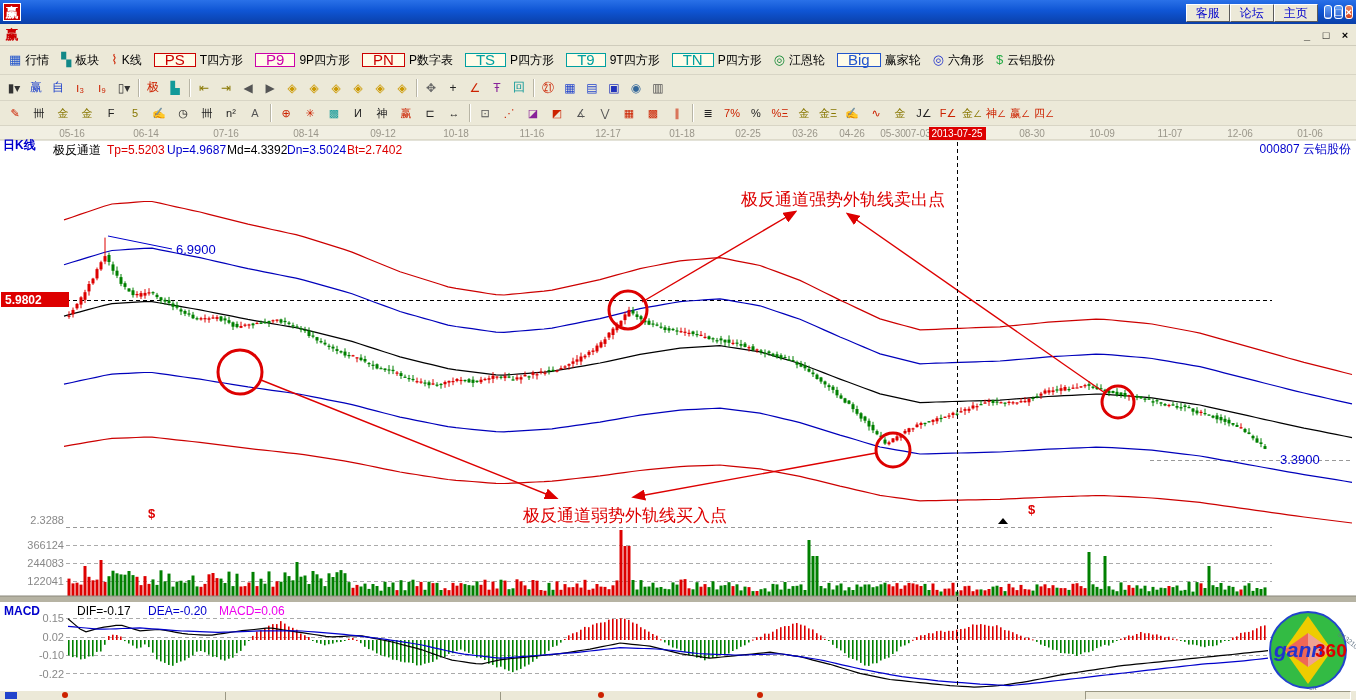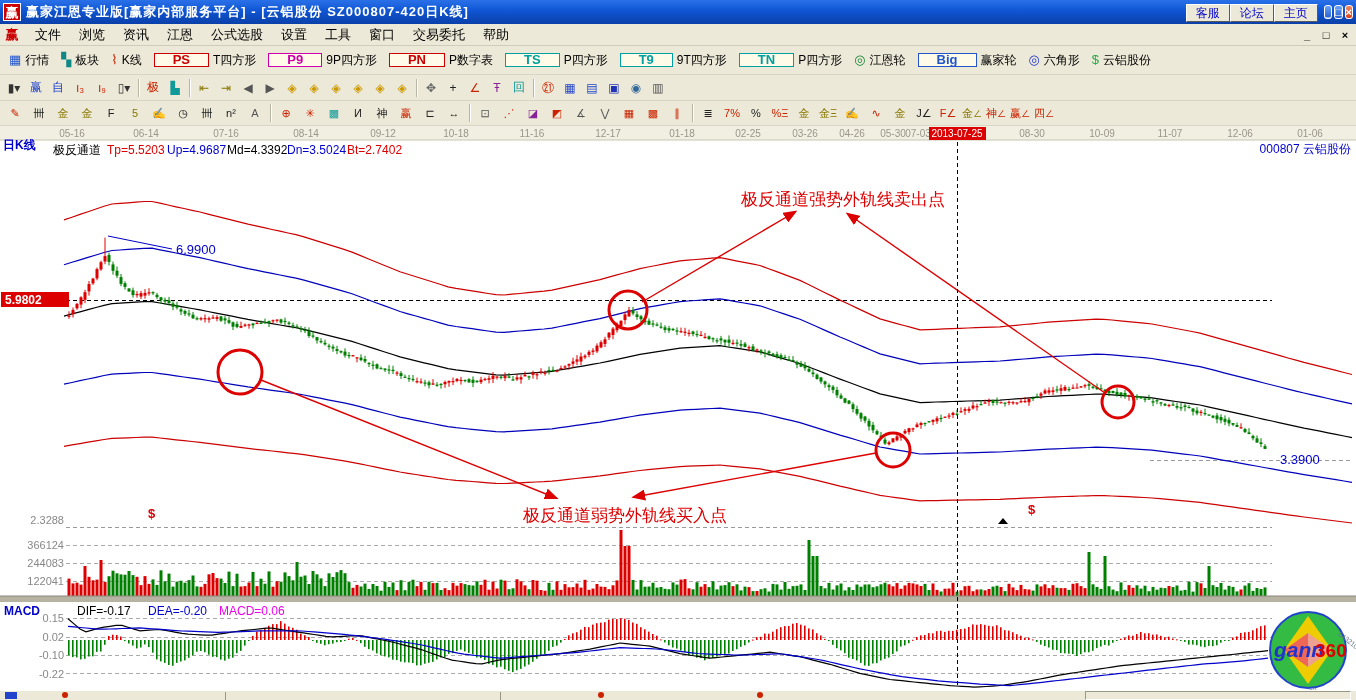--- a/index.html
+++ b/index.html
@@ -46,21 +46,21 @@
   .toolbar { display:flex; align-items:center; background:#ece9d8; border-bottom:1px solid #d8d5c5; padding:0 3px; }
   .tb1 { height:29px; }
   .tb2 { height:26px; }
   .tb3 { height:25px; }
   .tbtn {
     display:inline-flex; align-items:center; gap:4px; height:22px;
     padding:0 5px; font-size:12px; color:#000; cursor:default; border:1px solid transparent;
   }
   .tico { font-size:13px; line-height:14px; }
   .tbadge {
-    font-size:13px; font-weight:bold; padding:0 18px; line-height:12px;
+    font-size:15px; font-weight:normal; padding:0 10px; line-height:12px;
     border:1px solid; background:#fffbe8;
   }
   .ibtn {
     width:22px; height:20px; display:inline-flex; align-items:center; justify-content:center;
     font-size:12px; cursor:default; border:1px solid transparent; flex:none;
   }
   .tb3 .ibtn { width:24px; font-size:11px; }
   .vsep { width:1px; height:18px; background:#b8b5a5; margin:0 3px; box-shadow:1px 0 0 #fff; flex:none; }
   
   .chart-wrap { position:relative; width:1356px; height:564px; background:#ffffff; }
@@ -69,30 +69,28 @@
   .statusbar { position:relative; height:10px; background:#ece9d8; border-top:1px solid #fff; }
   .statusbar .chip { position:absolute; top:1px; }
   .sunken { position:absolute; left:1085px; top:0; width:266px; height:9px;
     border:1px solid; border-color:#9a9784 #fff #fff #9a9784; background:#ece9d8; }
 </style>
 </head>
 <body>
 
 <div class="titlebar">
   <div class="app-icon">赢</div>
-  <div class="title-text">赢家江恩专业版[赢家内部服务平台] - [云铝股份  SZ000807-420日K线]</div>
   <div class="title-right">
     <span id="quick-buttons"><span class="qbtn">客服</span><span class="qbtn">论坛</span><span class="qbtn">主页</span></span>
     <span id="window-buttons"><span class="winbtn" style="margin-left: 2px;">_</span><span class="winbtn" style="margin-left: 2px;">□</span><span class="winbtn close" style="margin-left: 2px;">×</span></span>
   </div>
 </div>
 
 <div class="menubar">
   <div class="menu-icon">赢</div>
-  <span id="menu-items"><span class="menu-item">文件</span><span class="menu-item">浏览</span><span class="menu-item">资讯</span><span class="menu-item">江恩</span><span class="menu-item">公式选股</span><span class="menu-item">设置</span><span class="menu-item">工具</span><span class="menu-item">窗口</span><span class="menu-item">交易委托</span><span class="menu-item">帮助</span></span>
   <div class="mdi-controls" id="mdi-controls">
       <span>_</span>
       <span>□</span>
       <span>×</span>
     </div>
 </div>
 
 <div class="toolbar tb1" id="toolbar-main">
     <span class="tbtn">
       <span class="tico" style="color: rgb(34, 85, 204);">▦</span>

